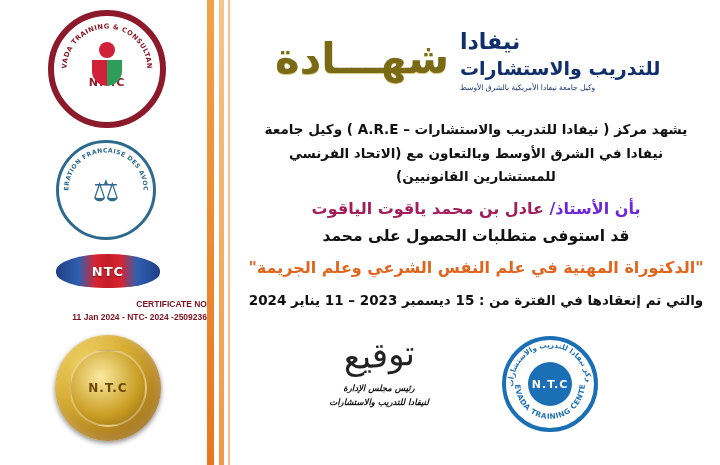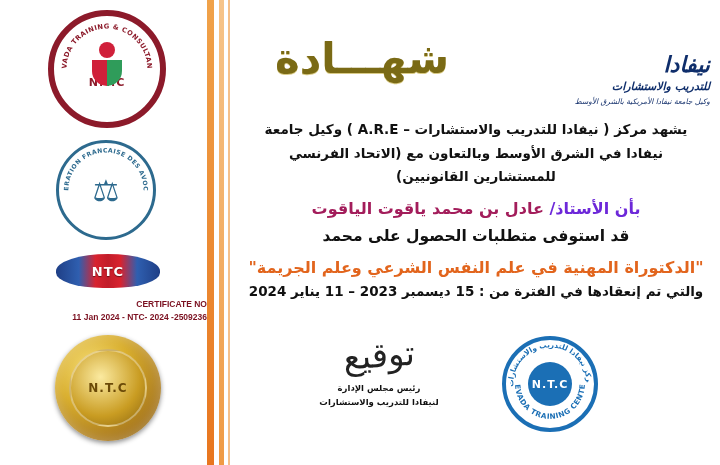--- a/index.html
+++ b/index.html
@@ -84,24 +84,24 @@
     border:2px solid rgba(255,255,255,.35);
   }
   .seal .inner span{color:#6b4a08;font-weight:bold;font-size:12px;letter-spacing:1px;}
 
   
   .main{
     position:absolute;left:232px;top:0;width:488px;height:465px;
     text-align:center;direction:rtl;
   }
   .brand{
-    position:absolute;right:10px;top:52px;width:250px;text-align:right;color:#0f2e6b;font-style:italic;
+    position:absolute;right:10px;top:29px;width:250px;text-align:left;color:#0f2e6b;
   }
   .brand .b1{font-size:22px;font-weight:bold;letter-spacing:1px;}
-  .brand .b2{font-size:11px;font-weight:bold;margin-top:3px;}
+  .brand .b2{font-size:19px;font-weight:bold;margin-top:3px;}
   .brand .b3{font-size:7.5px;margin-top:4px;color:#17336e;}
 
   .shahada{
     position:absolute;left:30px;top:34px;width:200px;
     font-size:42px;color:#7a6a15;font-weight:bold;
     font-family:"DejaVu Sans",sans-serif;
     text-shadow:0 1px 0 #d9cb86;
   }
 
   .body-txt{
@@ -114,32 +114,32 @@
     margin-top:10px;font-size:16px;font-weight:bold;color:#a31d5b;
   }
   .line-name .lbl{color:#6d28d9;}
   .line-ful{
     margin-top:9px;font-size:15.5px;font-weight:bold;color:#111111;
   }
   .deg{
     margin-top:10px;font-size:16px;font-weight:bold;color:#e2651d;line-height:1.6;
   }
   .period{
-    margin-top:3px;font-size:13.5px;font-weight:bold;color:#111111;
+    margin-top:12px;font-size:13.5px;font-weight:bold;color:#111111;
   }
 
   
   .sig-left{
     position:absolute;left:62px;top:338px;width:170px;text-align:center;
   }
   .sig-scribble{
     font-size:34px;color:#222222;line-height:1;font-family:"DejaVu Serif",serif;
     transform:rotate(-4deg);
   }
-  .sig-cap{font-size:8.5px;color:#111;font-weight:bold;line-height:1.6;margin-top:10px;}
+  .sig-cap{font-size:8.5px;color:#111;font-weight:bold;line-height:1.6;margin-top:10px;font-style:italic;}
 
   .ntc-blue{
     position:absolute;left:270px;top:336px;width:96px;height:96px;border-radius:50%;
     border:4px solid #1b6fb5;box-sizing:border-box;background:#ffffff;
     display:flex;align-items:center;justify-content:center;
   }
   .ntc-blue .core{
     width:44px;height:44px;border-radius:50%;background:#1b6fb5;
     display:flex;align-items:center;justify-content:center;
     color:#ffffff;font-weight:bold;font-size:11px;letter-spacing:1px;

